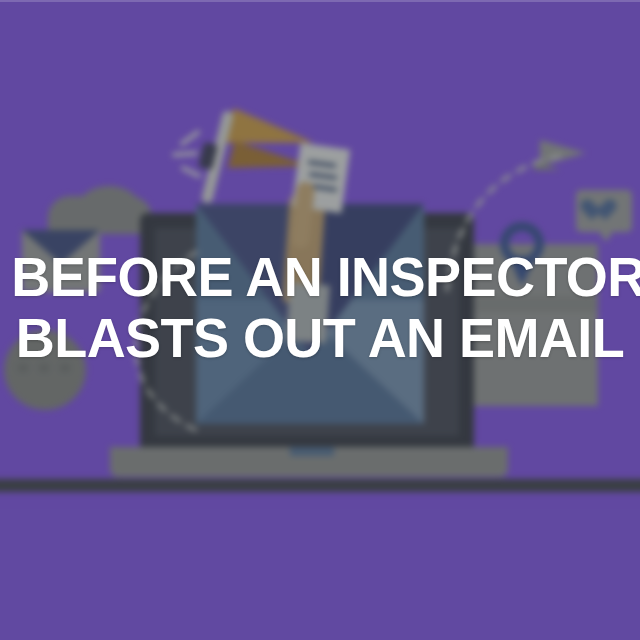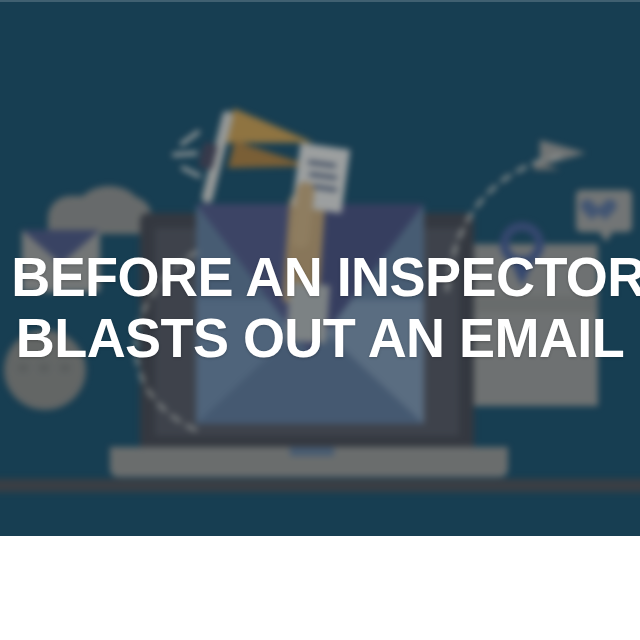--- a/index.html
+++ b/index.html
@@ -4,23 +4,23 @@
 <title>Email Blast Graphic</title>
 <style>
   html, body {
     margin: 0;
     padding: 0;
     background: #ffffff;
   }
   #stage {
     position: relative;
     width: 640px;
-    height: 536px;
+    height: 640px;
     overflow: hidden;
-    background: #0c4a6e;
+    background: #8b5cf6;
     font-family: "Liberation Sans", sans-serif;
   }
 
   
   #art {
     position: absolute;
     inset: 0;
     filter: blur(3.2px);
   }
   #art > * { position: absolute; }

